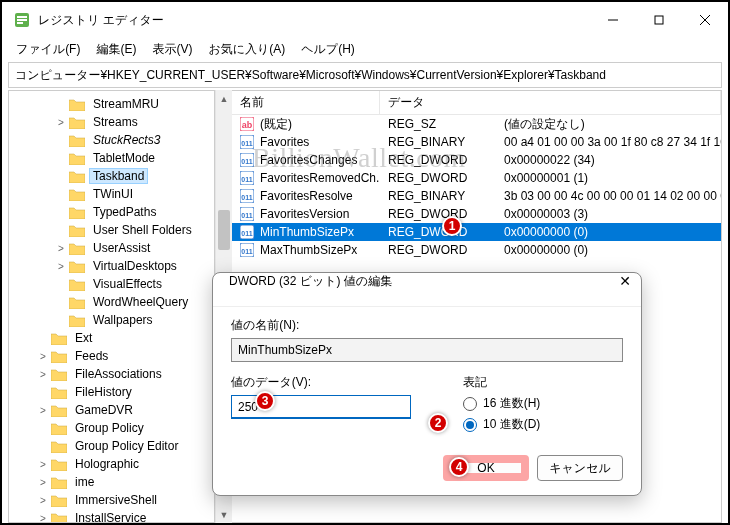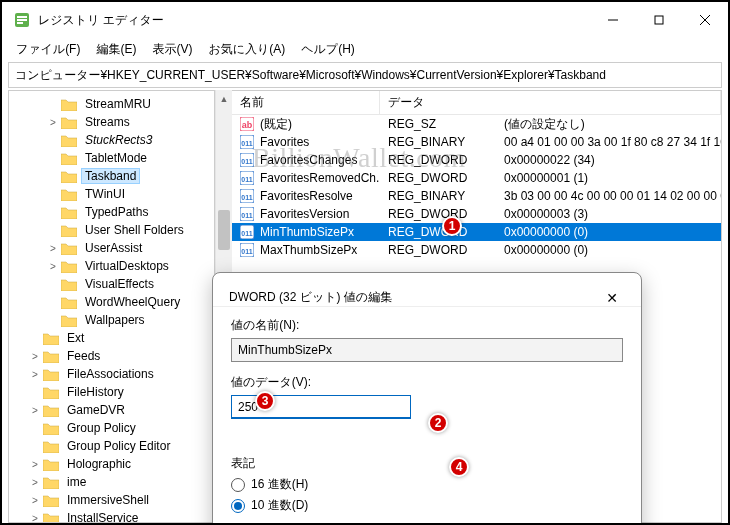--- a/index.html
+++ b/index.html
@@ -7,45 +7,45 @@
   .titlebar { height: 36px; display: flex; align-items: center; justify-content: space-between; padding-left: 12px; }
   .title { font-size: 12px; color: #000; display: flex; align-items: center; gap: 8px; }
   .title-icon { width: 16px; height: 16px; }
   .win-controls { display: flex; height: 100%; }
   .win-btn { width: 46px; display: flex; align-items: center; justify-content: center; cursor: default; }
   .win-btn svg { stroke: #000; }
   .menubar { height: 22px; display: flex; align-items: center; padding: 0 8px; gap: 4px; font-size: 12px; }
   .menubar span { padding: 2px 6px; }
   .addressbar { height: 26px; border: 1px solid #ccc; margin: 2px 6px; background: #fff; padding: 3px 6px; font-size: 12px; display: flex; align-items: center; overflow: hidden; white-space: nowrap; }
   .content { display: flex; height: calc(100% - 36px - 22px - 30px); margin: 2px 6px 6px 6px; }
-  .tree { width: 224px; border: 1px solid #ccc; overflow: hidden; font-size: 12px; padding: 4px 0; }
+  .tree { width: 224px; border: 1px solid #ccc; overflow: hidden; font-size: 12px; padding: 4px 8px; }
   .list { flex: 1; border: 1px solid #ccc; border-left: none; background: #fff; position: relative; overflow: hidden; }
   .cols { display: flex; height: 24px; border-bottom: 1px solid #e8e8e8; font-size: 12px; align-items: center; justify-content: center; }
   .col { padding: 4px 8px; border-right: 1px solid #e8e8e8; }
   .rows { font-size: 12px; }
   .row { display: flex; height: 18px; align-items: center; }
   .row.selected { background: #0078d7; color: #fff; }
   .cell { padding: 0 8px; display: flex; align-items: center; gap: 6px; overflow: hidden; white-space: nowrap; }
   .val-icon { width: 14px; height: 14px; flex-shrink: 0; display: inline-flex; }
   .tree-row { display: flex; align-items: center; height: 18px; padding-left: 4px; white-space: nowrap; }
   .tree-row .tw { display: inline-block; width: 12px; text-align: center; color: #666; font-size: 10px; }
   .tree-row .fld { width: 16px; height: 13px; margin: 0 4px 0 2px; flex-shrink:0; }
   .tree-row.selected .label { background: #cde8ff; border: 1px solid #99d1ff; padding: 0 3px; }
   .tree-row .label { padding: 1px 4px; }
   .scrollbar { width: 17px; background: #f0f0f0; border-left:1px solid #e4e4e4; height:100%; position:relative; }
   .scrollbar .thumb { position:absolute; left:2px; right:2px; background:#c2c2c2; border-radius:2px; }
   .scrollbar .arrow { position:absolute; left:0; right:0; height:17px; display:flex; align-items:center; justify-content:center; color:#666; font-size:9px; }
   
   .dialog { position: absolute; left: 210px; top: 270px; width: 430px; background: #fff; border: 1px solid #888; border-radius: 8px; box-shadow: 0 6px 20px rgba(0,0,0,.25); z-index: 50; }
-  .dlg-title { height: 34px; display: flex; align-items: flex-end; justify-content: space-between; padding: 0 23px 0 16px; font-size: 12px; border-bottom:1px solid #eee; }
+  .dlg-title { height: 34px; display: flex; align-items: flex-start; justify-content: space-between; padding: 0 10px 0 16px; font-size: 12px; border-bottom:1px solid #eee; }
   .dlg-body { padding: 10px 18px 14px 18px; font-size: 12px; }
   .dlg-label { margin-bottom: 4px; }
   .dlg-input { width: 100%; height: 24px; border: 1px solid #888; background: #f3f3f3; padding: 2px 6px; margin-bottom: 12px; font-size:12px; }
   .dlg-input.active { background: #fff; border: 1px solid #0067c0; border-bottom: 2px solid #0067c0; }
-  .dlg-cols { display: flex; gap: 24px; flex-direction: column; }
+  .dlg-cols { display: flex; gap: 32px; }
   .dlg-left { flex: 1; }
   .dlg-right { width: 160px; }
   .radio-row { display:flex; align-items:center; gap:6px; margin: 4px 0; }
   .radio { width:14px; height:14px; border-radius:50%; border:1px solid #555; display:inline-flex; align-items:center; justify-content:center; }
   .radio.checked { border-color:#0067c0; }
   .radio.checked::after { content:""; width:8px; height:8px; border-radius:50%; background:#0067c0; }
   .dlg-buttons { display:flex; justify-content:flex-end; gap:8px; margin-top: 18px; }
   .btn { min-width: 86px; height: 26px; border:1px solid #888; background:#fdfdfd; border-radius:4px; font-size:12px; display:flex; align-items:center; justify-content:center; }
   .btn.primary { border:8px solid #fca5a5; }
   

